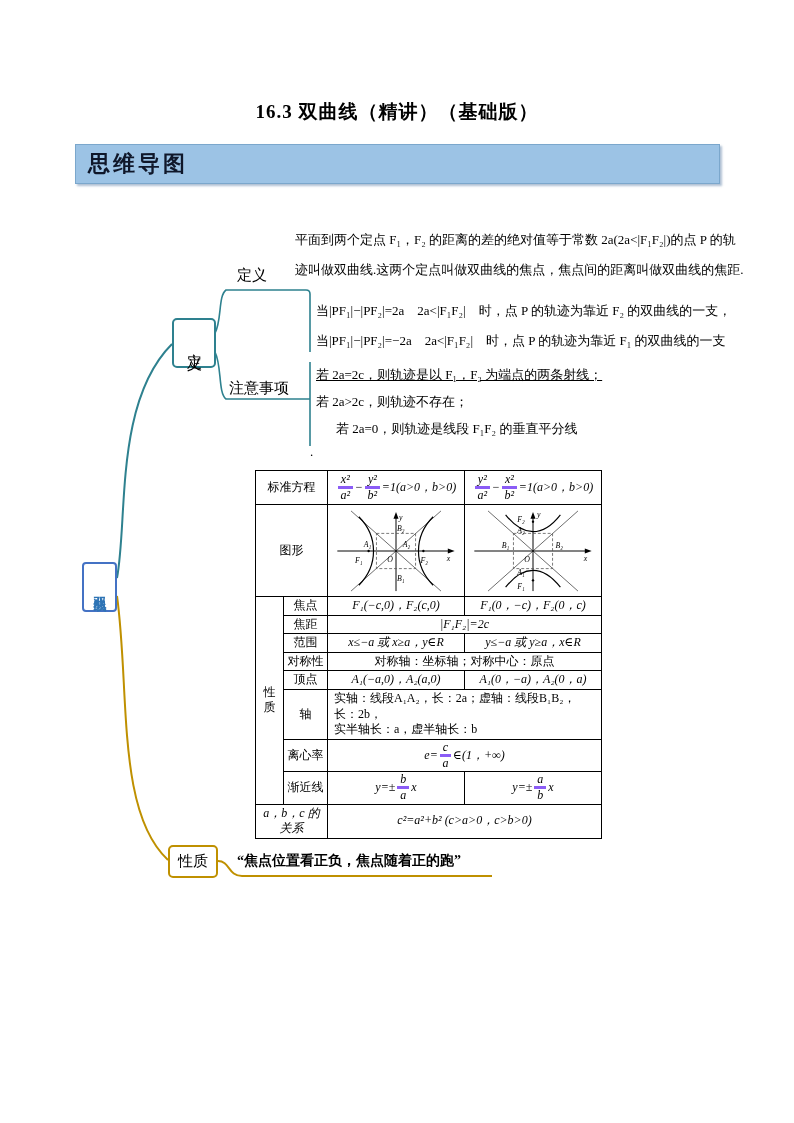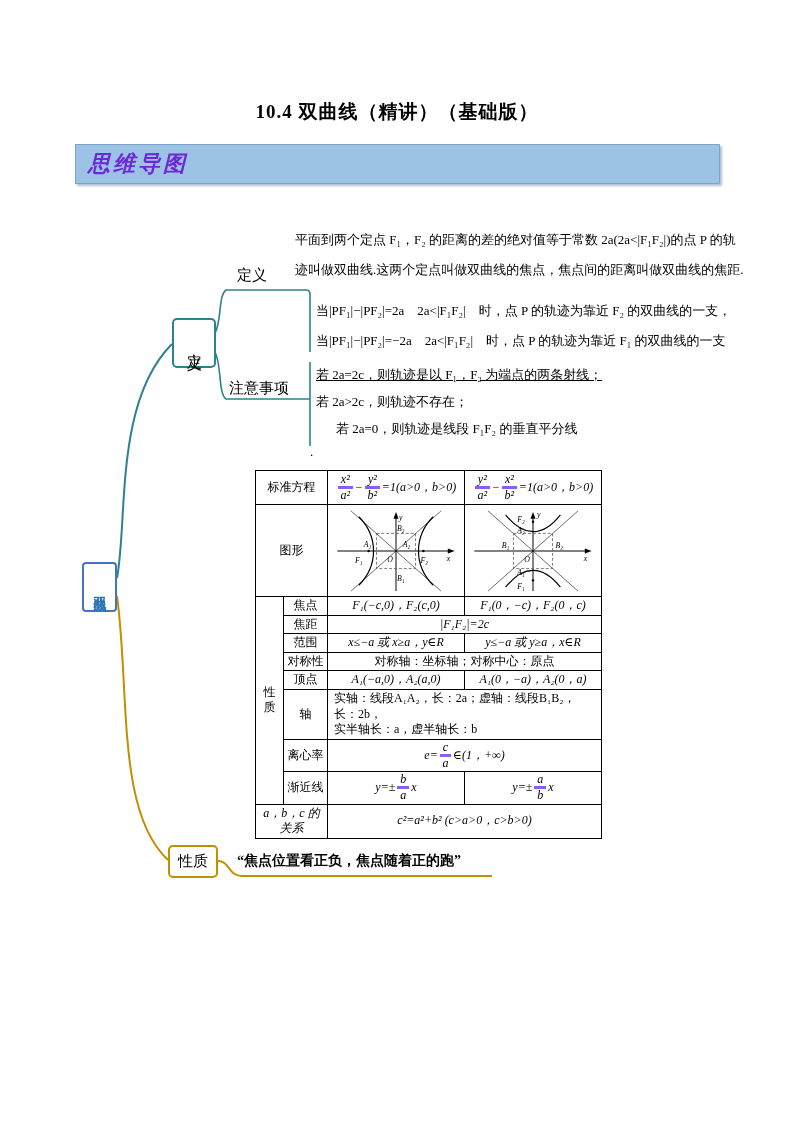--- a/index.html
+++ b/index.html
@@ -14,21 +14,21 @@
   
   .page-title { top:99px; left:0; width:794px; text-align:center; font-size:19px; font-weight:bold; letter-spacing:1px; }
 
   
   .banner {
     left:75px; top:144px; width:645px; height:40px;
     background:#9CC3E5; border:1px solid #7BA7CC;
     box-shadow:2px 2px 2px rgba(110,140,175,.55);
     display:flex; align-items:center; padding-left:12px;
   }
-  .banner-label { font-size:22px; font-weight:bold; font-style:italic; color:#6d28d9; letter-spacing:3px; }
+  .banner-label { font-size:22px; font-weight:bold; color:#0f172a; letter-spacing:3px; }
 
   
   .connectors { left:0; top:0; width:794px; height:1123px; pointer-events:none; }
 
   
   .node { background:#fff; display:flex; align-items:center; justify-content:center; }
   .root-box { left:82px; top:562px; width:35px; height:50px; border:2px solid #4472C4; border-radius:4px; }
   .root-text { writing-mode:vertical-rl; text-orientation:upright; font-size:13px; font-weight:bold; color:#2E74B5; letter-spacing:1px; }
   .def-box { left:172px; top:318px; width:44px; height:50px; border:2px solid #2E818F; border-radius:5px; }
   .def-box-text { writing-mode:vertical-rl; text-orientation:upright; font-size:15px; letter-spacing:2px; }
@@ -66,21 +66,21 @@
   .fnum { display:block; border-bottom:3px solid #8b5cf6; padding:0 3px; }
   .fden { display:block; }
   .eq { font-style:italic; white-space:nowrap; }
 
   .figwrap { display:flex; align-items:center; justify-content:center; }
   .figsvg text { font-size:8px; font-style:italic; font-family:"Liberation Serif","DejaVu Serif","DejaVu Sans",serif; }
 </style>
 </head>
 <body>
 
-<div class="abs page-title">10.4 双曲线（精讲）（基础版）</div>
+<div class="abs page-title">16.3 双曲线（精讲）（基础版）</div>
 
 <div class="abs banner">
   <span class="banner-label">思维导图</span>
 </div>
 
 <svg class="abs connectors" viewBox="0 0 794 1123" width="794" height="1123">
   <path d="M117,578 C128,520 114,402 172,344" fill="none" stroke="#2E818F" stroke-width="2"></path>
   <path d="M117,596 C130,690 116,812 168,860" fill="none" stroke="#BF9000" stroke-width="2"></path>
   <path d="M215,333 C222,320 218,296 226,290 L306,290 Q310,290 310,294 L310,352" fill="none" stroke="#2E818F" stroke-width="1.6"></path>
   <path d="M215,352 C222,366 218,393 226,399 L310,399" fill="none" stroke="#2E818F" stroke-width="1.6"></path>

